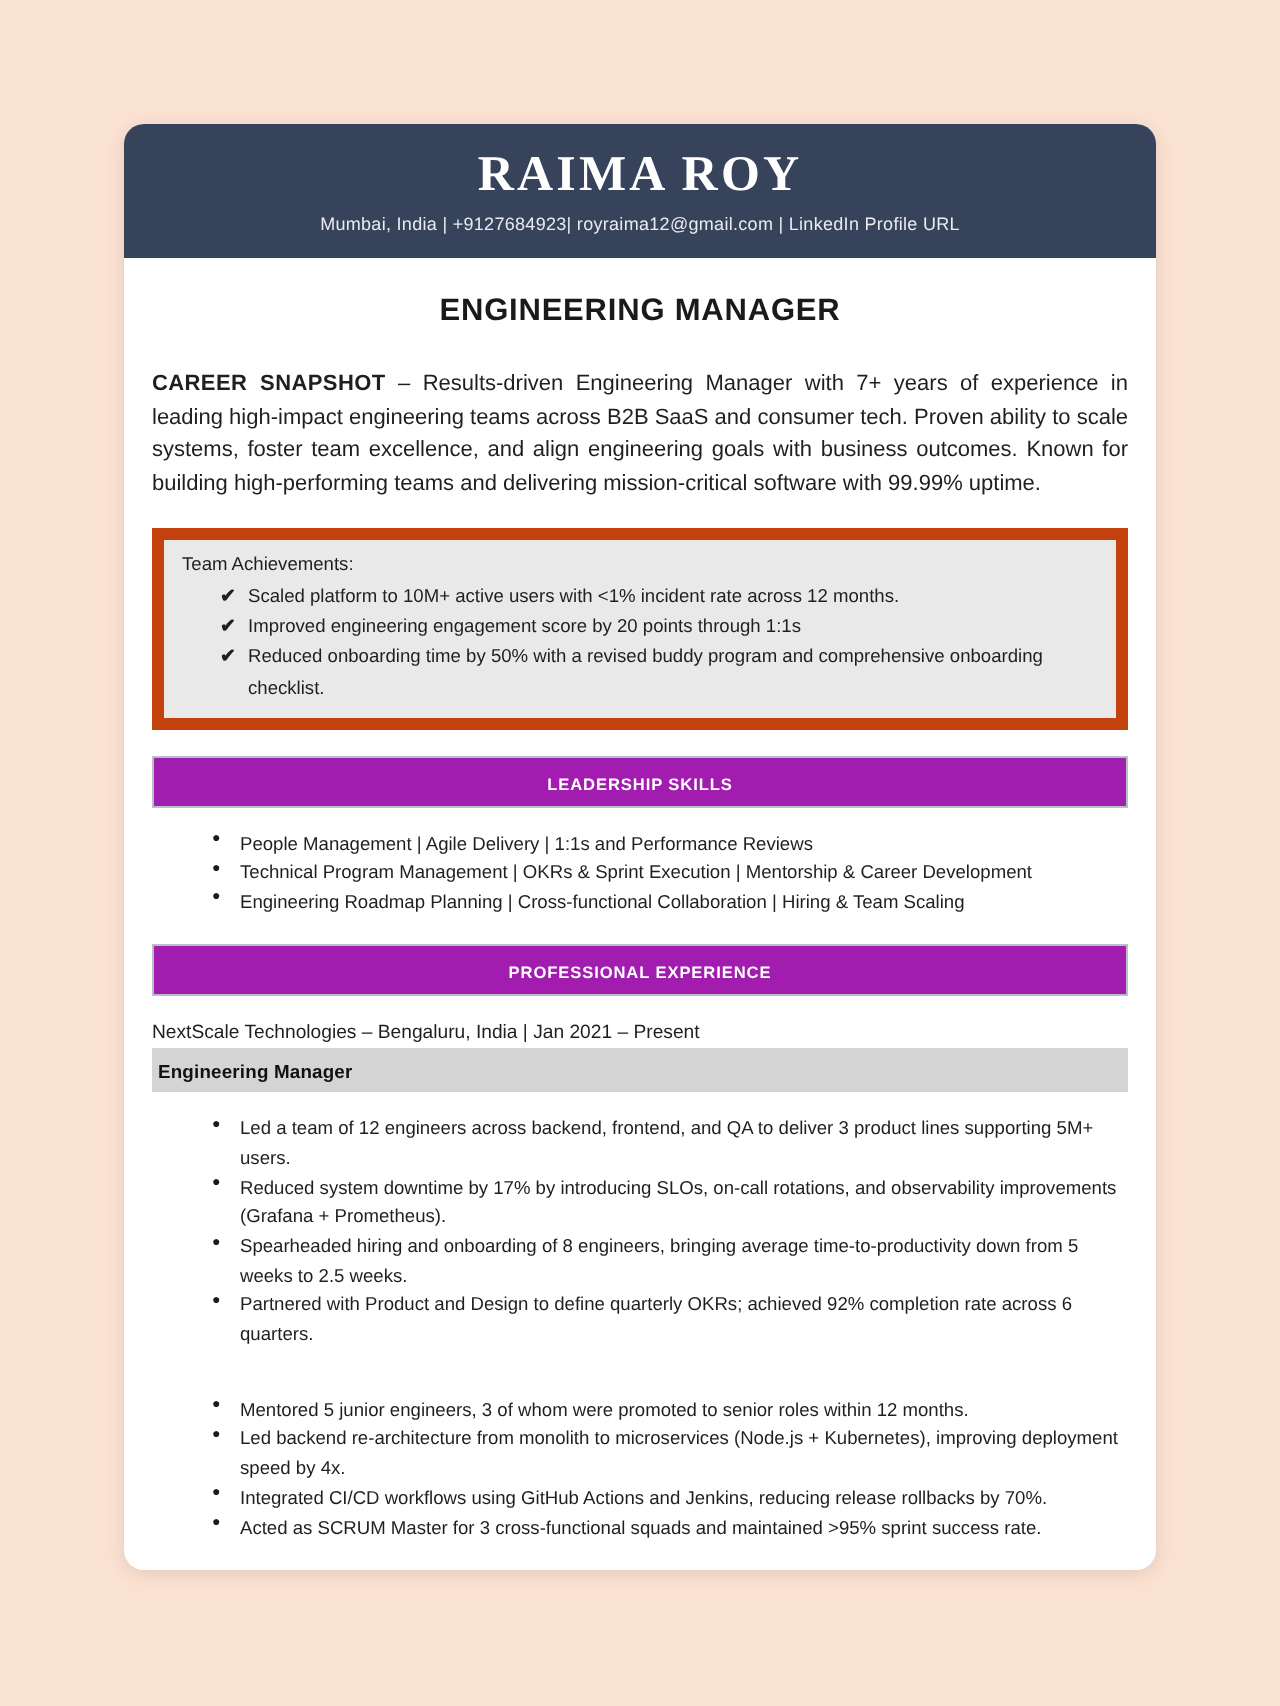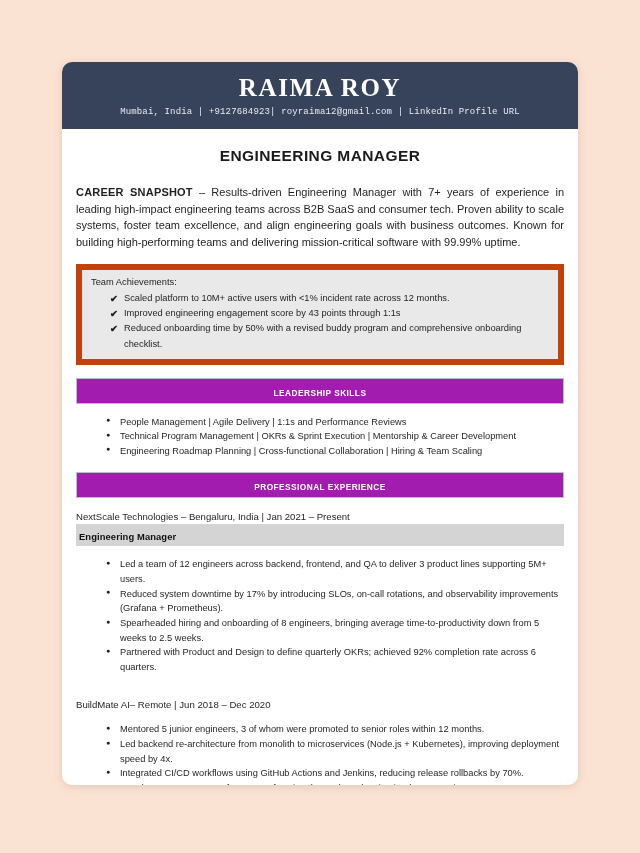--- a/index.html
+++ b/index.html
@@ -44,21 +44,20 @@
     font-weight: bold;
     letter-spacing: 1.6px;
     line-height: 1.05;
     margin: 0 0 6px 0;
   }
   .contact-line {
     color: #e9ecef;
     font-size: 9px;
     letter-spacing: 0.15px;
     line-height: 1.2;
-    font-family: Liberation Mono, monospace;
   }
 
   
   .doc-body {
     padding: 0 14px 14px 14px;
   }
   .role-title {
     text-align: center;
     font-size: 15.5px;
     font-weight: bold;
@@ -197,21 +196,21 @@
 
       <div class="achievements-box">
         <div class="achievements-heading">Team Achievements:</div>
         <ul class="check-list">
           <li>
             <span class="check-mark">✔</span>
             <span>Scaled platform to 10M+ active users with &lt;1% incident rate across 12 months.</span>
           </li>
           <li>
             <span class="check-mark">✔</span>
-            <span>Improved engineering engagement score by 43 points through 1:1s</span>
+            <span>Improved engineering engagement score by 20 points through 1:1s</span>
           </li>
           <li>
             <span class="check-mark">✔</span>
             <span>Reduced onboarding time by 50% with a revised buddy program and comprehensive onboarding checklist.</span>
           </li>
         </ul>
       </div>
 
       <div class="section-bar">
         <span class="section-bar-label">LEADERSHIP SKILLS</span>
@@ -233,21 +232,20 @@
         </div>
         <ul class="dot-list job-bullets">
           <li>Led a team of 12 engineers across backend, frontend, and QA to deliver 3 product lines supporting 5M+ users.</li>
           <li>Reduced system downtime by 17% by introducing SLOs, on-call rotations, and observability improvements (Grafana + Prometheus).</li>
           <li>Spearheaded hiring and onboarding of 8 engineers, bringing average time-to-productivity down from 5 weeks to 2.5 weeks.</li>
           <li>Partnered with Product and Design to define quarterly OKRs; achieved 92% completion rate across 6 quarters.</li>
         </ul>
       </div>
 
       <div class="job-entry job-spacer-lg">
-        <div class="job-meta">BuildMate AI– Remote | Jun 2018 – Dec 2020</div>
         <ul class="dot-list job-bullets">
           <li>Mentored 5 junior engineers, 3 of whom were promoted to senior roles within 12 months.</li>
           <li>Led backend re-architecture from monolith to microservices (Node.js + Kubernetes), improving deployment speed by 4x.</li>
           <li>Integrated CI/CD workflows using GitHub Actions and Jenkins, reducing release rollbacks by 70%.</li>
           <li>Acted as SCRUM Master for 3 cross-functional squads and maintained &gt;95% sprint success rate.</li>
         </ul>
       </div>
 
     </div>
   </div>

